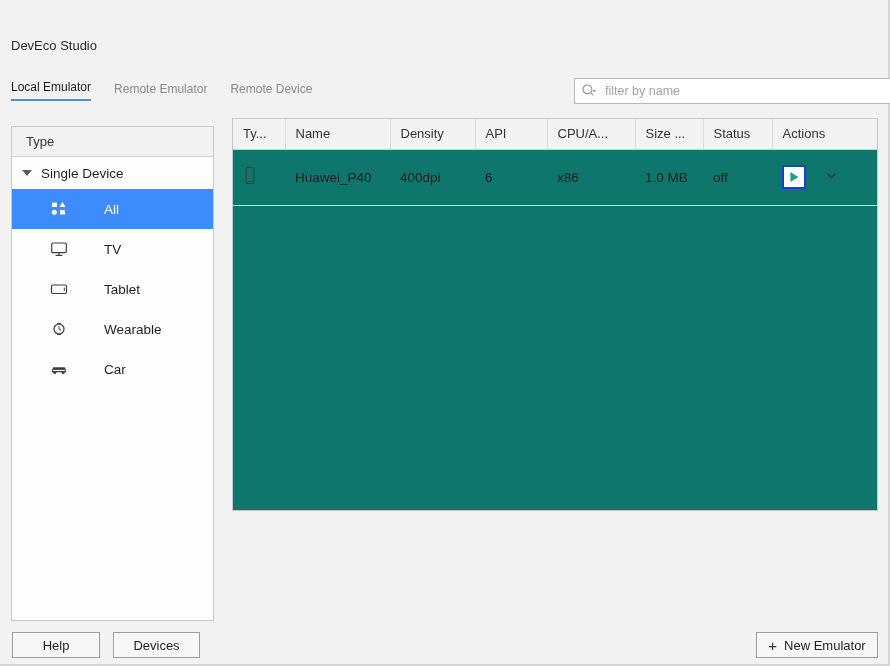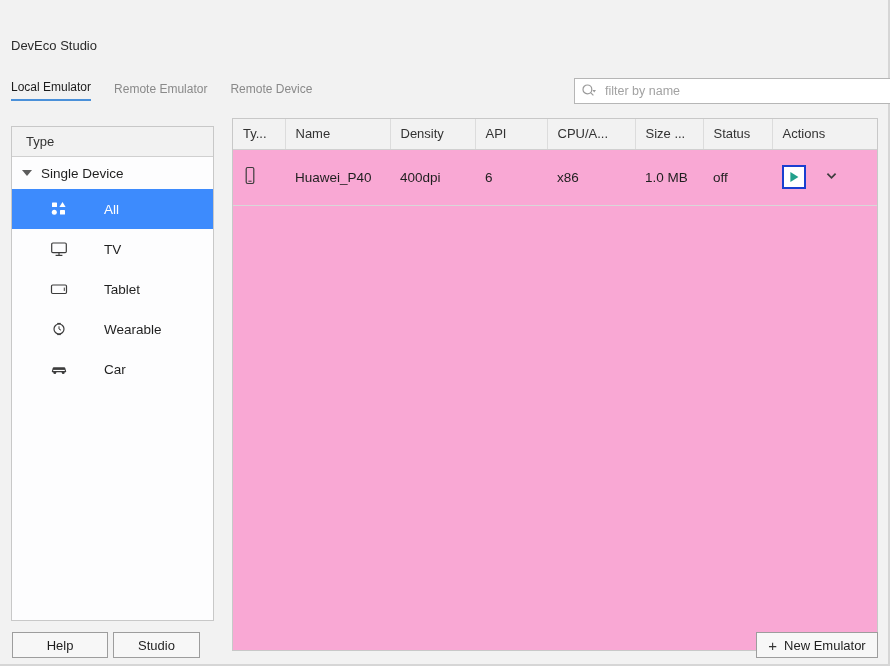--- a/index.html
+++ b/index.html
@@ -88,22 +88,22 @@
   }
   .cat-item.selected { background:#3d8bfd; color:#ffffff; }
   .cat-icon {
     width:18px; height:18px; flex:0 0 auto;
     margin-right:14px;
     display:flex; align-items:center; justify-content:center;
   }
   
   .right-panel {
     position:absolute; left:232px; top:118px;
-    width:646px; height:533px;
-    background:#f9a8d4;
+    width:646px; height:393px;
+    background:#0f766e;
     border:1px solid #c8c8c8;
     overflow:hidden;
   }
   table.devices { width:100%; border-collapse:collapse; table-layout:fixed; }
   table.devices thead th {
     height:30px;
     background:#f2f2f2;
     border-bottom:1px solid #d0d0d0;
     border-right:1px solid #dcdcdc;
     font-weight:400; font-size:13px; color:#333;
@@ -133,21 +133,21 @@
   
   .btn {
     height:26px;
     background:#f7f7f7;
     border:1px solid #9d9d9d;
     font-size:13px; color:#1f1f1f;
     font-family:"Liberation Sans", sans-serif;
     display:inline-flex; align-items:center; justify-content:center;
     cursor:default;
   }
-  .btn-help { position:absolute; left:12px; top:632px; width:96px; }
+  .btn-help { position:absolute; left:12px; top:632px; width:88px; }
   .btn-refresh { position:absolute; left:113px; top:632px; width:87px; }
   .btn-new {
     position:absolute; left:756px; top:632px; width:122px;
     gap:7px;
   }
   .plus { font-size:15px; line-height:1; color:#333; }
 </style>
 </head>
 <body>
 
@@ -291,19 +291,19 @@
                 <polyline points="3.4,5.6 7.5,9.8 11.6,5.6" fill="none" stroke="#3c3c3c" stroke-width="1.7"></polyline>
               </svg>
             </span>
           </td>
         </tr>
       </tbody>
     </table>
   </div>
 
   <button class="btn btn-help">Help</button>
-  <button class="btn btn-refresh">Studio</button>
+  <button class="btn btn-refresh">Devices</button>
   <button class="btn btn-new">
     <span class="plus">+</span>
     <span>New Emulator</span>
   </button>
 
 </div>
 
 </body></html>

